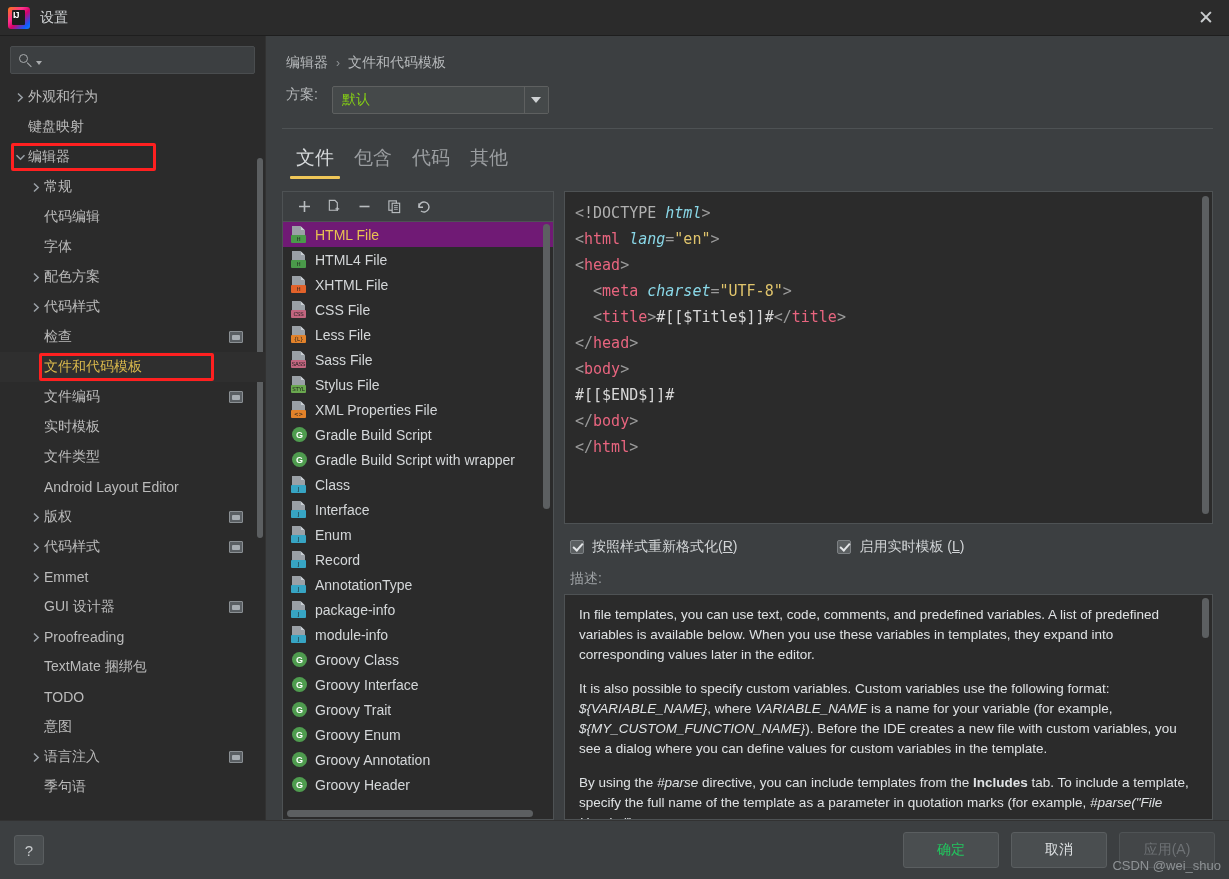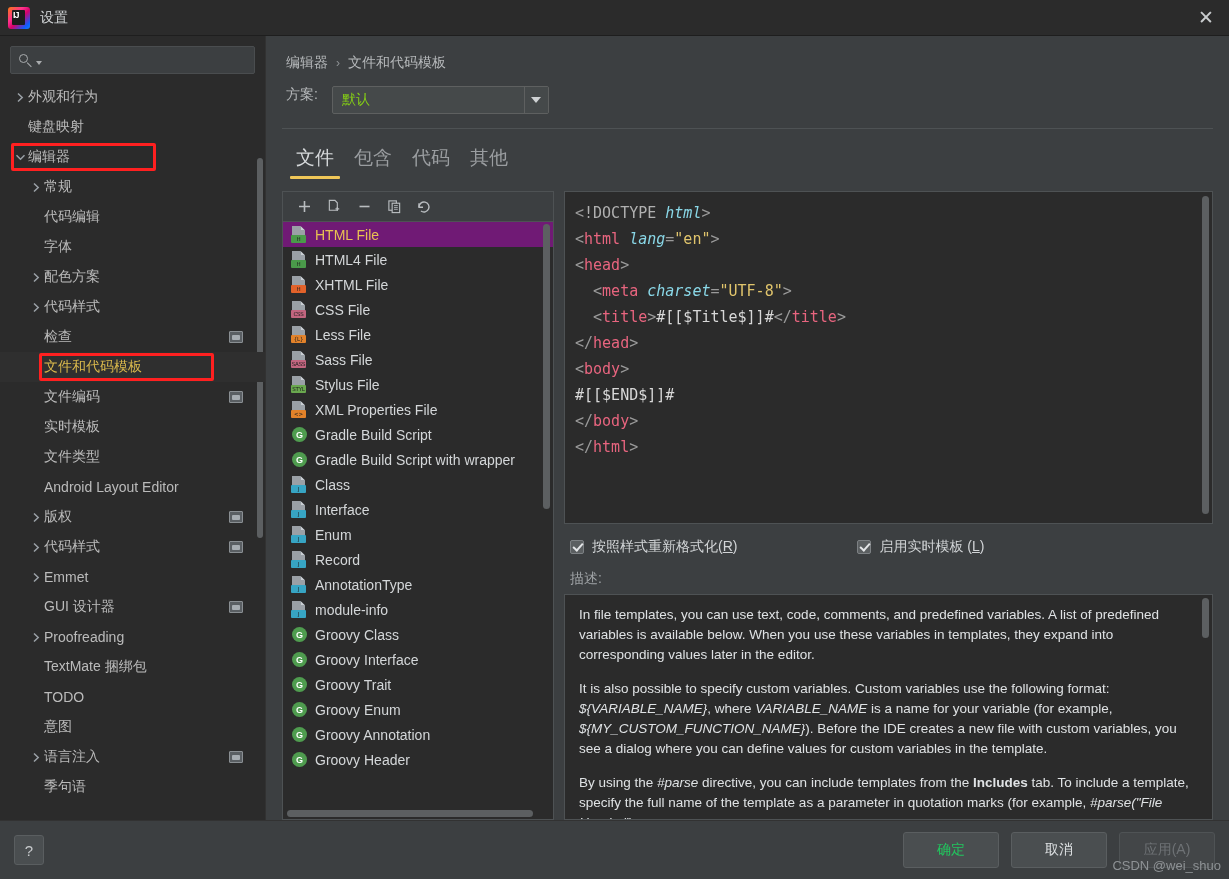--- a/index.html
+++ b/index.html
@@ -97,21 +97,21 @@
   .tk-attr { color: #8ad8e8; font-style: italic; }
   .tk-str { color: #e0c46c; }
   .tk-plain { color: #d8d8d8; }
   .tk-dt { color: #b0b0b0; }
   .tk-dtname { color: #8ad8e8; font-style: italic; }
 
   .checks { display: flex; align-items: center; padding: 14px 0 0 6px; }
   .chk { display: flex; align-items: center; font-size: 14px; color: #d2d5d7; cursor: pointer; }
   .chk .box { width: 14px; height: 14px; border: 1px solid #7d8184; background: #5b5f61; border-radius: 2px; margin-right: 8px; position: relative; flex: 0 0 14px; }
   .chk .box:after { content: ""; position: absolute; left: 4px; top: 0px; width: 4px; height: 8px; border: solid #e4e6e8; border-width: 0 2px 2px 0; transform: rotate(42deg); }
-  .chk2 { margin-left: 76px; padding-left: 44px; }
+  .chk2 { margin-left: 56px; padding-left: 44px; }
   .u { text-decoration: underline; }
 
   .desc-label { font-size: 14px; color: #9fa3a6; padding: 14px 0 6px 6px; }
   .desc-pane { flex: 1; background: #2b2b2b; border: 1px solid #4e5254; position: relative; overflow: hidden; padding: 10px 14px; min-height: 0; }
   .desc-pane p { font-size: 13.5px; line-height: 20px; color: #dfe2e4; margin-bottom: 14px; font-family: "Liberation Sans", sans-serif; }
   .desc-pane i { font-style: italic; }
   .desc-pane b { font-weight: bold; }
   .desc-vscroll { position: absolute; right: 3px; top: 3px; width: 7px; height: 40px; background: #5c5f61; border-radius: 4px; }
 
   
@@ -456,20 +456,27 @@
                   <span class="badge" style="background:#37a5c4">J</span>
                 </span>
                 <span>Record</span>
               </div>
               <div class="fl-item">
                 <span class="fl-ico">
                   <span class="doc"></span>
                   <span class="badge" style="background:#37a5c4">J</span>
                 </span>
                 <span>AnnotationType</span>
+              </div>
+              <div class="fl-item">
+                <span class="fl-ico">
+                  <span class="doc"></span>
+                  <span class="badge" style="background:#37a5c4">J</span>
+                </span>
+                <span>package-info</span>
               </div>
               <div class="fl-item">
                 <span class="fl-ico">
                   <span class="doc"></span>
                   <span class="badge" style="background:#37a5c4">J</span>
                 </span>
                 <span>module-info</span>
               </div>
               <div class="fl-item">
                 <span class="fl-ico">

